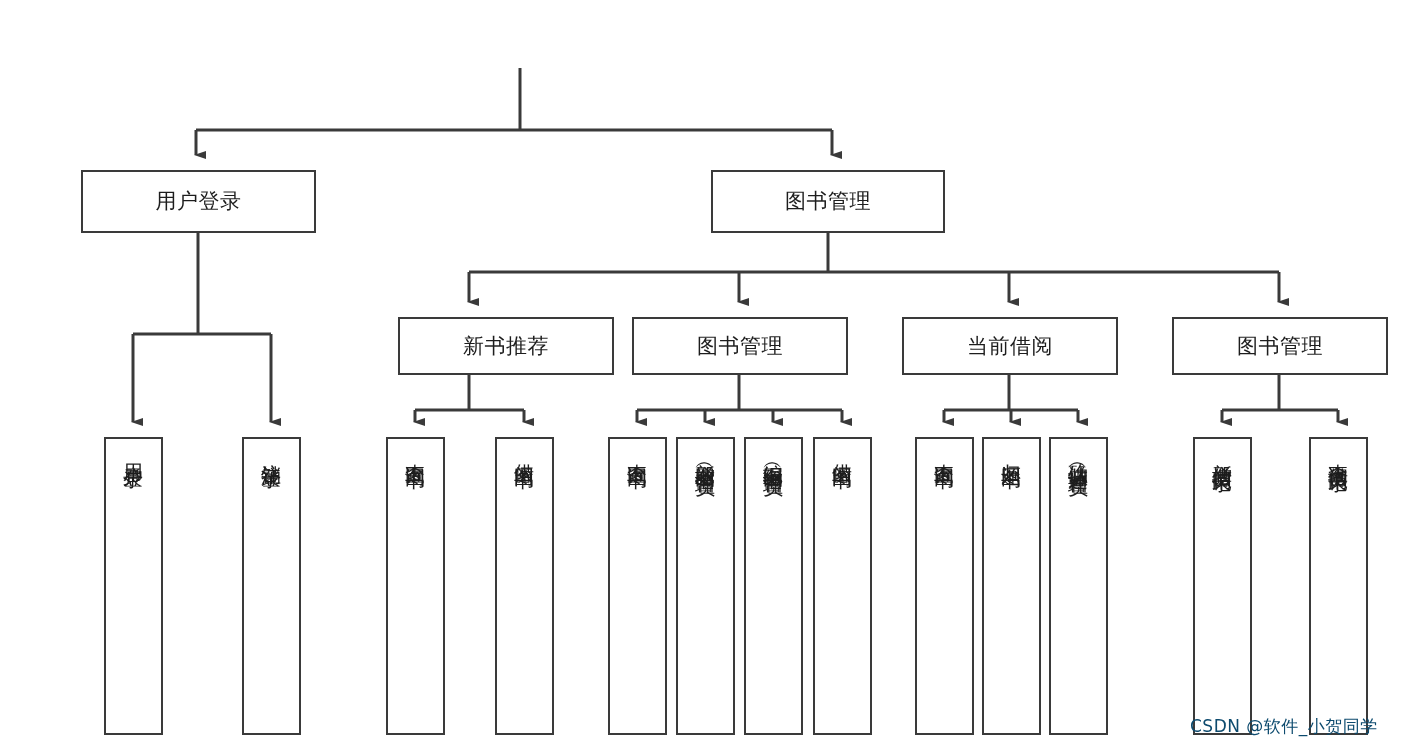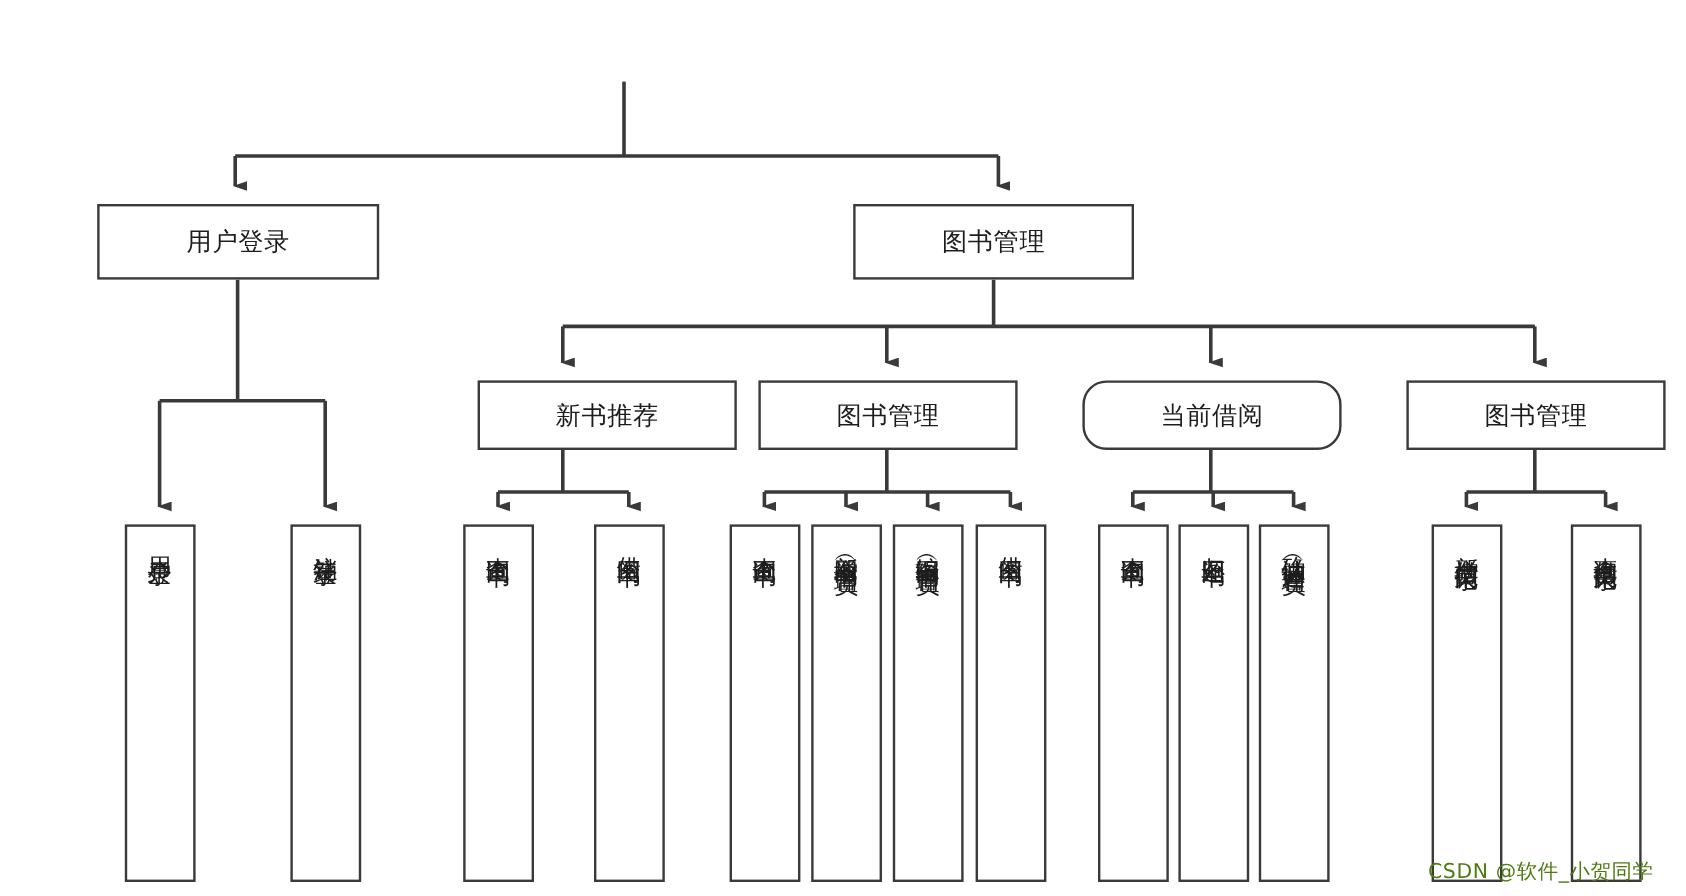--- a/index.html
+++ b/index.html
@@ -58,21 +58,21 @@
     max-height: 100%;
   }
   .node.root .node-label {
     font-size: 22px;
   }
   #watermark {
     position: absolute;
     left: 1190px;
     top: 715px;
     font-size: 17px;
-    color: #4d7c0f;
+    color: #0c4a6e;
     letter-spacing: 0.5px;
     white-space: nowrap;
     z-index: 6;
     font-family: "DejaVu Sans", "Liberation Sans", sans-serif;
   }
 </style>
 </head>
 <body>
 
 <div id="canvas">
@@ -134,21 +134,21 @@
   <div class="node" style="left:711px; top:170px; width:234px; height:63px;font-family:Liberation Serif, serif;">
     <span class="node-label">图书管理</span>
   </div>
 
   <div class="node" style="left:362px; top:317px; width:216px; height:58px;margin-left:36px;">
     <span class="node-label">新书推荐</span>
   </div>
   <div class="node" style="left:632px; top:317px; width:216px; height:58px;">
     <span class="node-label">图书管理</span>
   </div>
-  <div class="node" style="left:902px; top:317px; width:216px; height:58px;border-radius:20px;">
+  <div class="node" style="left:902px; top:317px; width:216px; height:58px;">
     <span class="node-label">当前借阅</span>
   </div>
   <div class="node" style="left:1172px; top:317px; width:216px; height:58px;">
     <span class="node-label">图书管理</span>
   </div>
 
   <div class="node leaf" style="left:104px; top:437px; width:59px; height:298px;">
     <span class="node-label">用户登录</span>
   </div>
   <div class="node leaf" style="left:242px; top:437px; width:59px; height:298px;">

